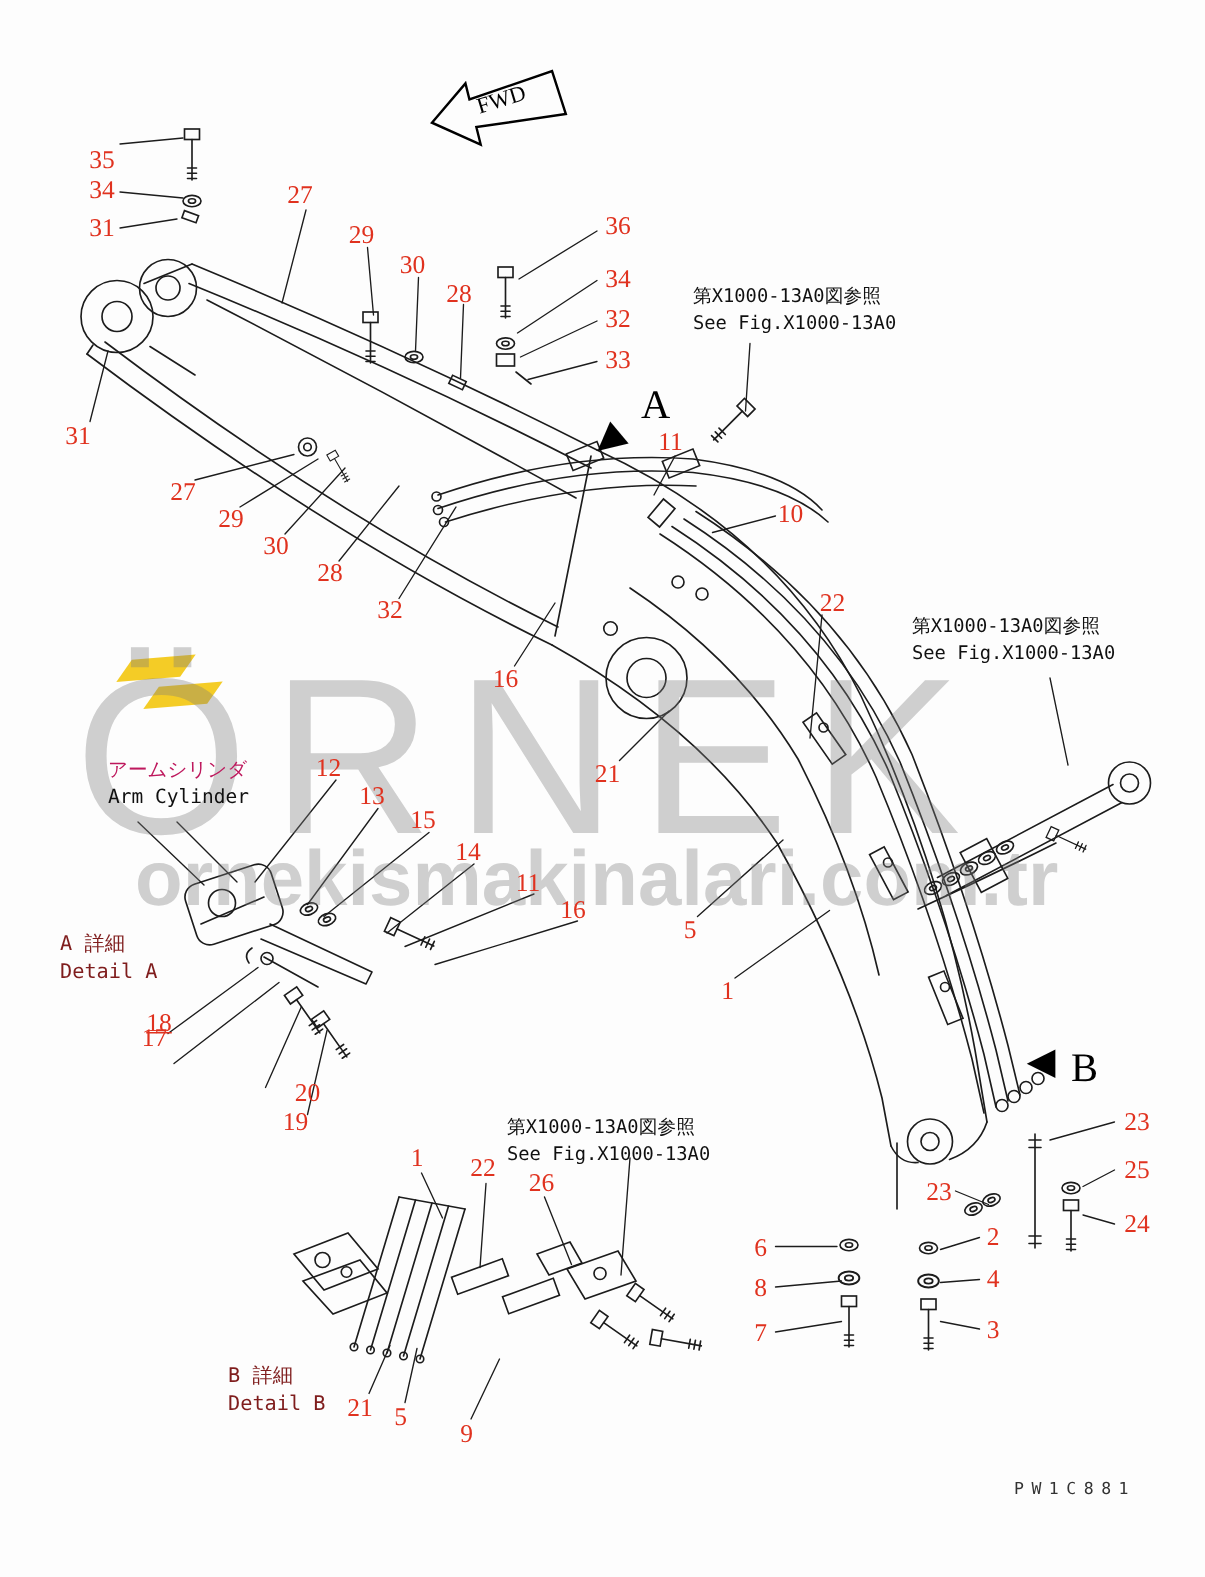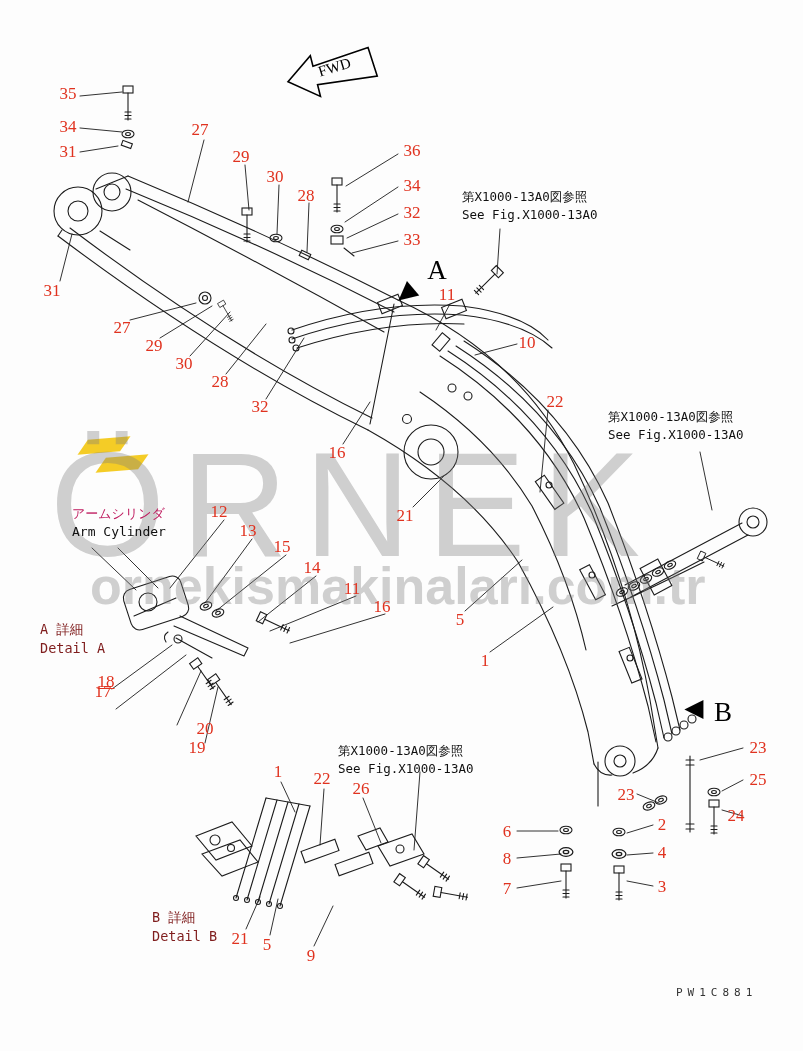--- a/index.html
+++ b/index.html
@@ -200,21 +200,21 @@
 </div>
 
 <div id="overlay-layer" class="layer">
   <div class="fwd-wrap">
     <svg width="100" height="60" viewBox="0 0 100 60" stroke="#000" stroke-width="1.6" fill="none">
       <polygon points="2,26 30,6 30,17 88,12 90,42 30,36 30,48"></polygon>
     </svg>
     <div class="fwd-label">FWD</div>
   </div>
   <div class="part-code">PW1C881</div>
-<div class="callout" style="left: 68px; top: 94px;">35</div>
+<div class="callout" style="left: 68px; top: 107px;">35</div>
     <div class="callout" style="left: 68px; top: 127px;">34</div>
     <div class="callout" style="left: 68px; top: 152px;">31</div>
     <div class="callout" style="left: 200px; top: 130px;">27</div>
     <div class="callout" style="left: 241px; top: 157px;">29</div>
     <div class="callout" style="left: 275px; top: 177px;">30</div>
     <div class="callout" style="left: 306px; top: 196px;">28</div>
     <div class="callout" style="left: 412px; top: 151px;">36</div>
     <div class="callout" style="left: 412px; top: 186px;">34</div>
     <div class="callout" style="left: 412px; top: 213px;">32</div>
     <div class="callout" style="left: 412px; top: 240px;">33</div>
@@ -239,21 +239,21 @@
     <div class="callout" style="left: 382px; top: 607px;">16</div>
     <div class="callout" style="left: 103px; top: 692px;">17</div>
     <div class="callout" style="left: 106px; top: 682px; text-decoration: underline;">18</div>
     <div class="callout" style="left: 169px; top: 729px; margin-left: 36px;">20</div>
     <div class="callout" style="left: 197px; top: 748px;">19</div>
     <div class="callout" style="left: 278px; top: 772px;">1</div>
     <div class="callout" style="left: 322px; top: 779px;">22</div>
     <div class="callout" style="left: 361px; top: 789px;">26</div>
     <div class="callout" style="left: 758px; top: 748px;">23</div>
     <div class="callout" style="left: 758px; top: 780px;">25</div>
-    <div class="callout" style="left: 736px; top: 816px;">24</div>
+    <div class="callout" style="left: 758px; top: 816px;">24</div>
     <div class="callout" style="left: 626px; top: 795px;">23</div>
     <div class="callout" style="left: 662px; top: 825px;">2</div>
     <div class="callout" style="left: 662px; top: 853px;">4</div>
     <div class="callout" style="left: 662px; top: 887px;">3</div>
     <div class="callout" style="left: 507px; top: 832px;">6</div>
     <div class="callout" style="left: 507px; top: 859px;">8</div>
     <div class="callout" style="left: 507px; top: 889px;">7</div>
     <div class="callout" style="left: 240px; top: 939px;">21</div>
     <div class="callout" style="left: 267px; top: 945px;">5</div>
     <div class="callout" style="left: 311px; top: 956px;">9</div>

